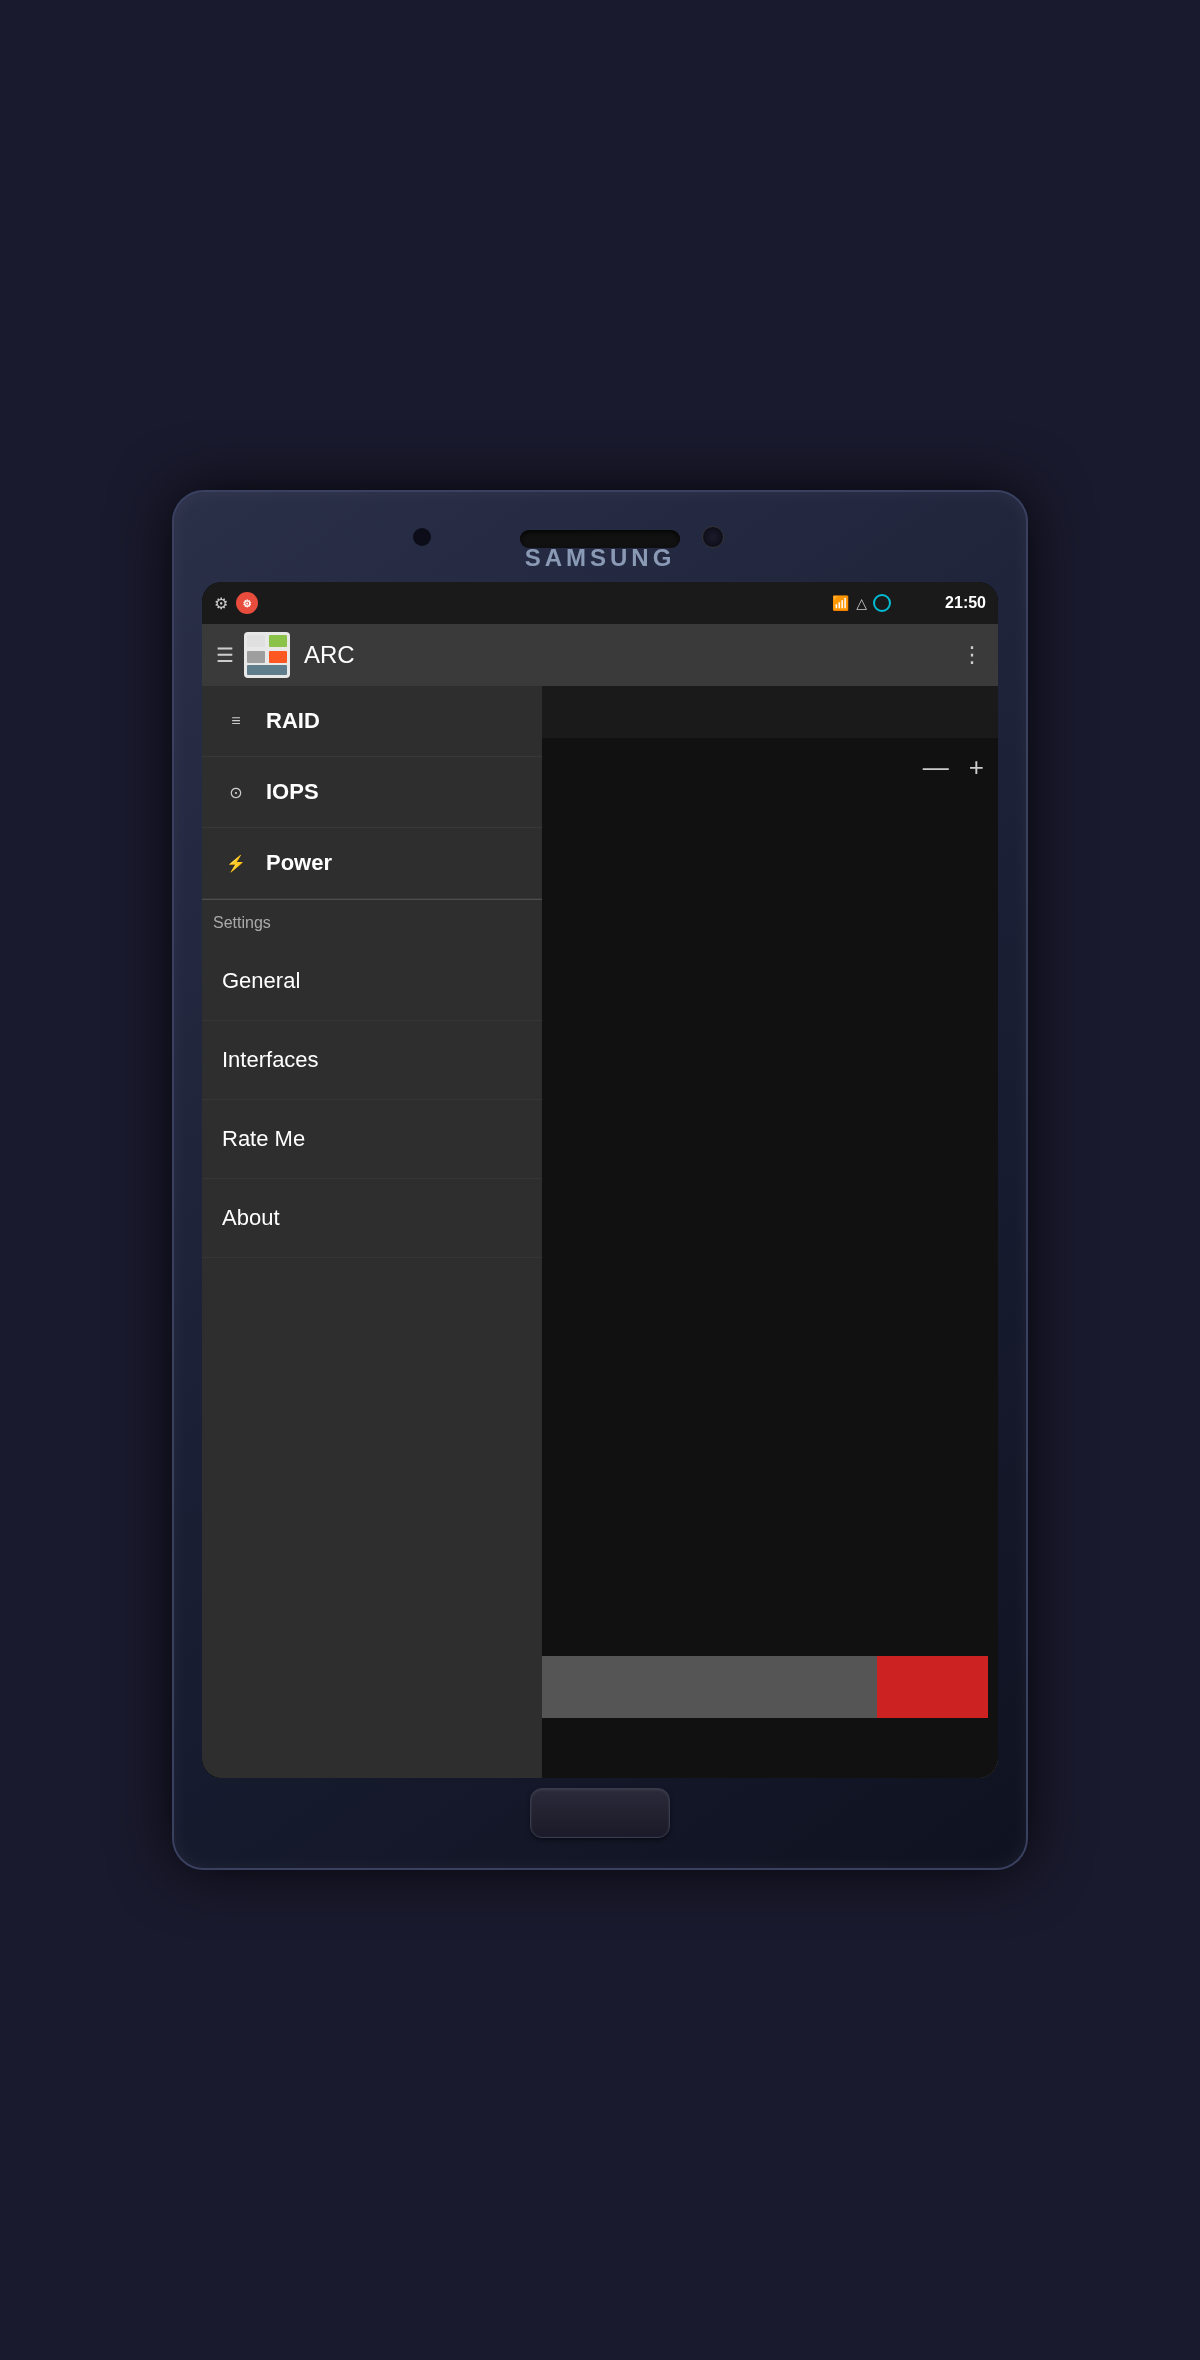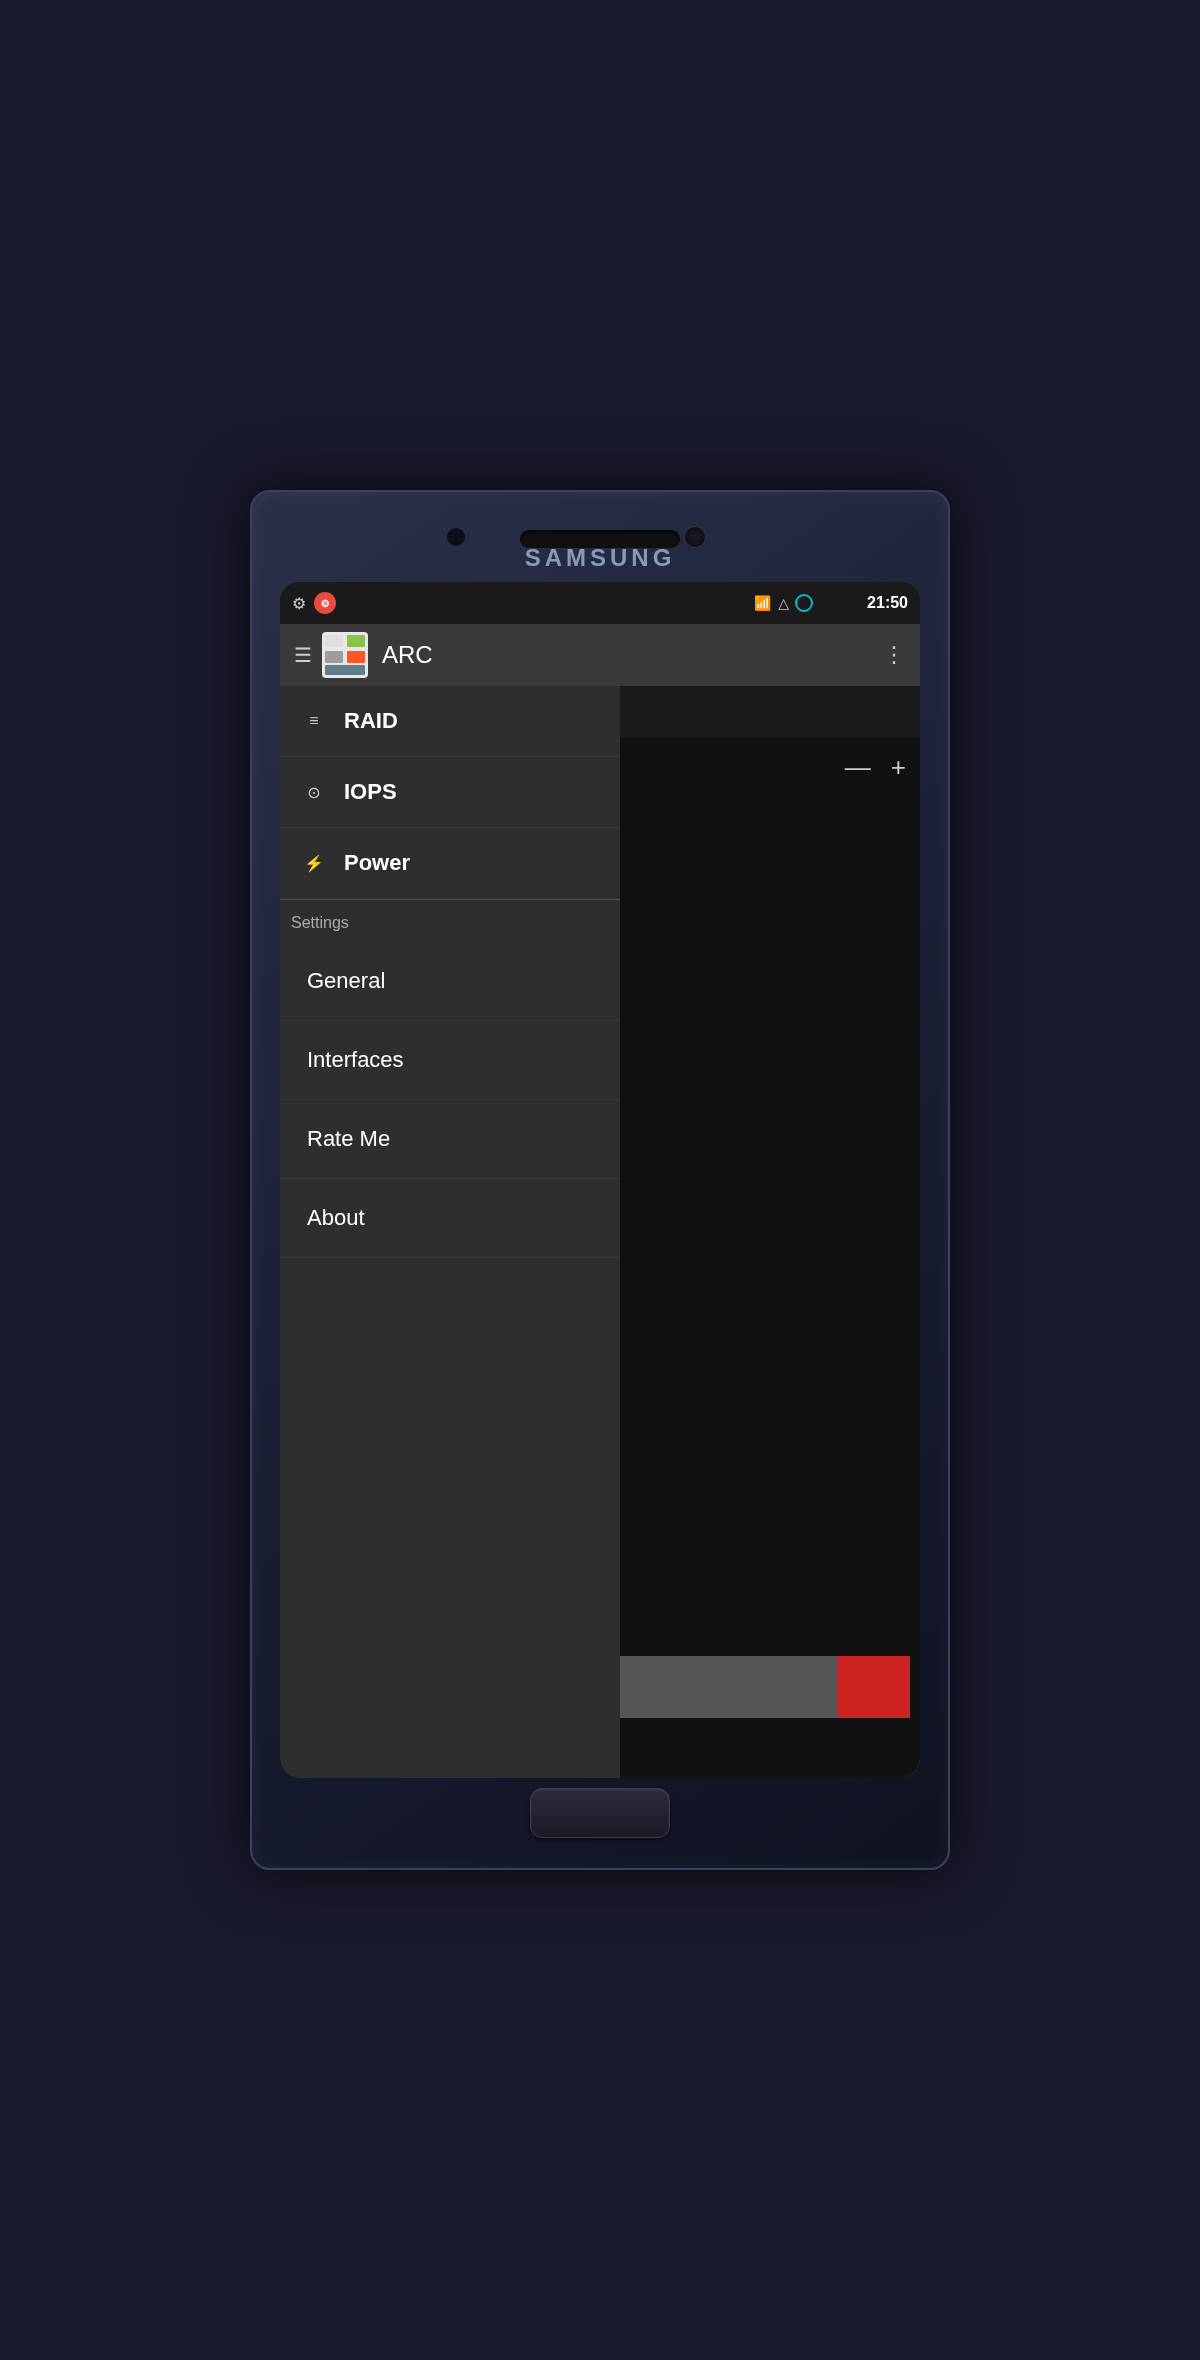--- a/index.html
+++ b/index.html
@@ -7,24 +7,24 @@
     body {
       background: #1a1a2e;
       display: flex;
       justify-content: center;
       align-items: center;
       min-height: 100vh;
       font-family: 'Arial', sans-serif;
     }
 
     .phone-outer {
-      width: 700px;
+      width: 856px;
       height: 1380px;
       background: linear-gradient(145deg, #2a3048, #1a1f35, #0f1220);
-      border-radius: 20px;
+      border-radius: 32px;
       position: relative;
       box-shadow: 0 0 60px rgba(0,0,0,0.8), inset 0 0 20px rgba(255,255,255,0.05);
       border: 2px solid #3a4060;
     }
 
     .phone-inner {
       position: absolute;
       top: 90px;
       left: 28px;
       right: 28px;
@@ -318,21 +318,20 @@
       align-items: center;
       padding: 26px 20px;
       cursor: pointer;
       border-bottom: 1px solid rgba(255,255,255,0.04);
     }
 
     .settings-item-label {
       color: #ffffff;
       font-size: 22px;
       font-weight: 300;
-      margin-left: 7px;
     }
 
     
     .triangle-indicator {
       position: absolute;
       right: 0;
       bottom: 0;
       width: 0;
       height: 0;
       border-left: 18px solid transparent;

